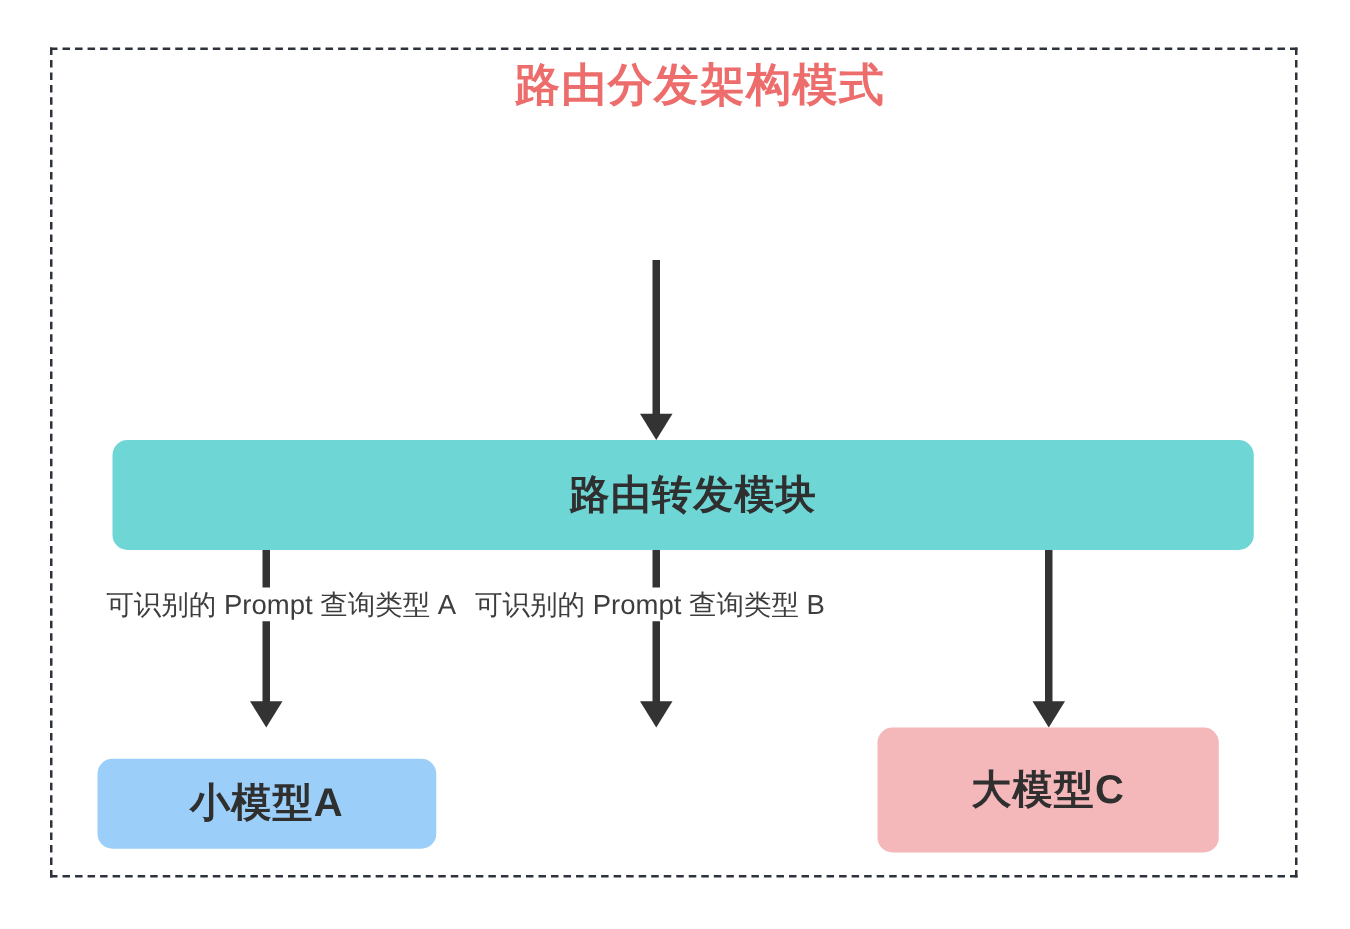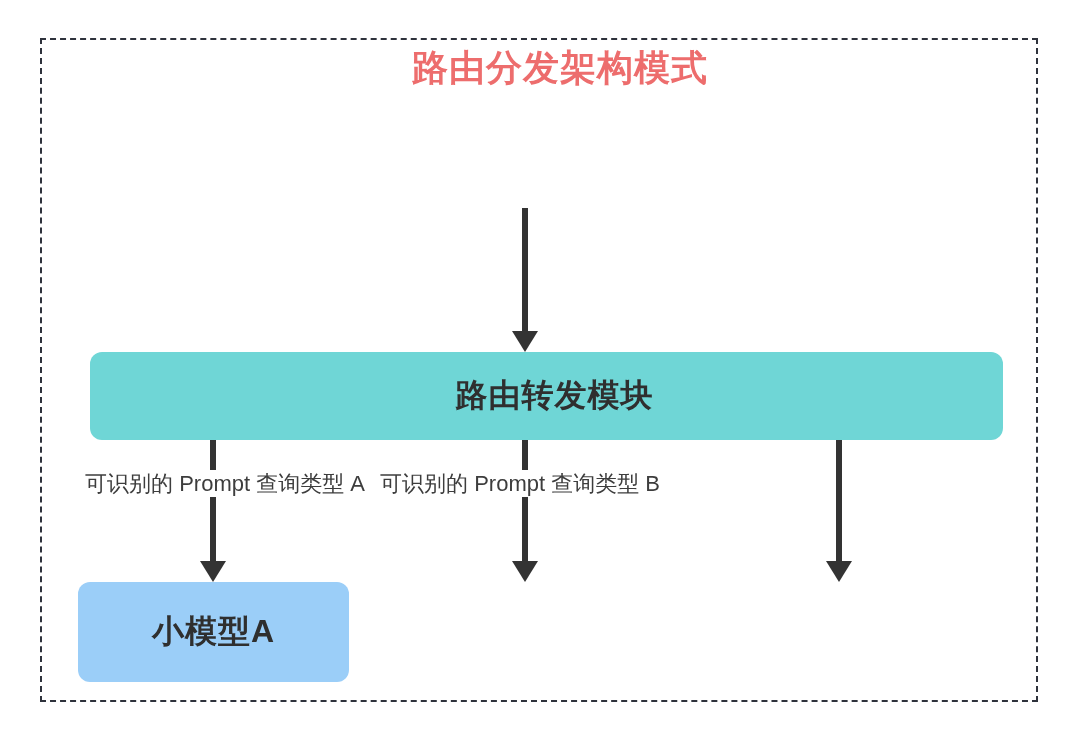--- a/index.html
+++ b/index.html
@@ -42,21 +42,21 @@
     align-items: center;
     justify-content: center;
     border-radius: 12px;
     font-weight: bold;
     color: #2f2f2f;
     font-size: 32px;
     letter-spacing: 1px;
   }
   .node-prompt { left: 78px;  top: 110px; width: 897px; height: 98px; }
   .node-router { left: 90px;  top: 352px; width: 897px; height: 88px; padding-left: 16px; }
-  .node-a      { left: 78px;  top: 582px; width: 271px; height: 100px; }
+  .node-a      { left: 78px;  top: 607px; width: 271px; height: 72px; }
   .node-b      { left: 388px; top: 582px; width: 273px; height: 100px; }
   .node-c      { left: 702px; top: 582px; width: 273px; height: 100px; }
 
   .shaft {
     position: absolute;
     width: 6px;
     background: #333333;
   }
   .head {
     position: absolute;
@@ -118,14 +118,17 @@
   <div class="head head-c"></div>
 
   <div class="edge-label edge-label-a">可识别的 Prompt 查询类型 A</div>
   <div class="edge-label edge-label-b">可识别的 Prompt 查询类型 B</div>
 
   <div class="node node-a" style="background-color: rgb(155, 206, 248);">
     <span>小模型A</span>
   </div>
 
 
+  <div class="node node-c" style="background-color: rgb(244, 183, 186);">
+    <span>大模型C</span>
+  </div>
 
 </div>
 
 </body></html>

